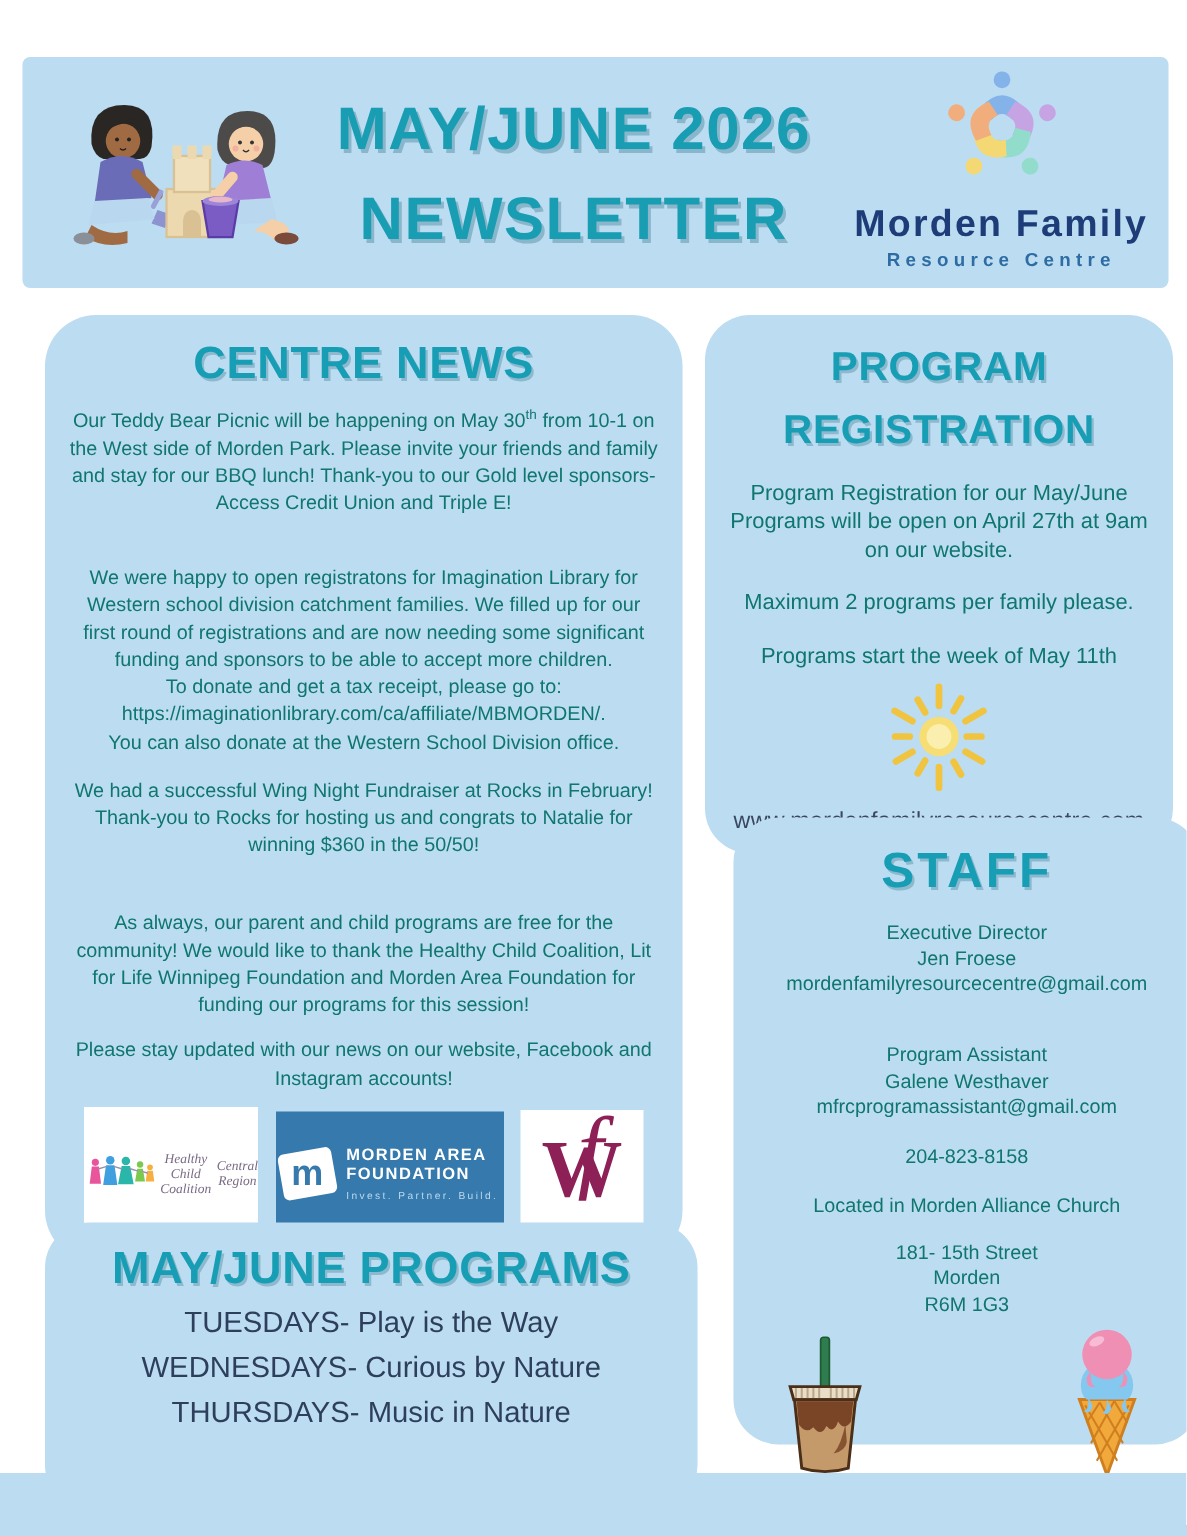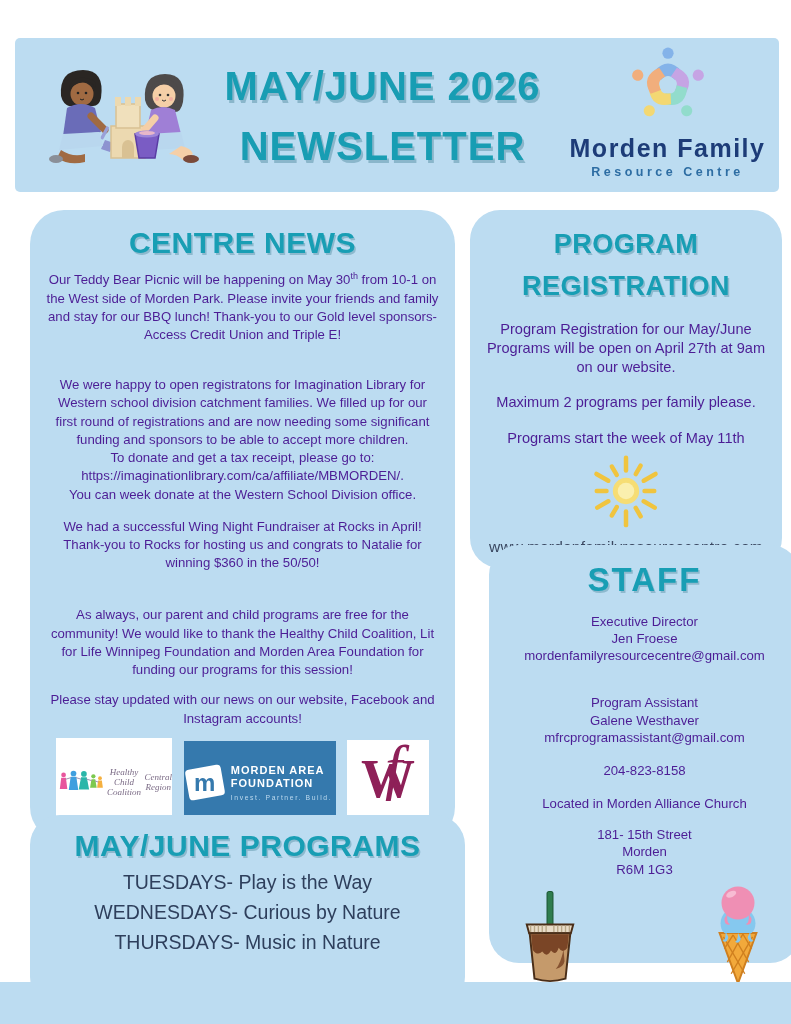--- a/index.html
+++ b/index.html
@@ -22,21 +22,21 @@
   .brand-name{color:#1d3c78;font-weight:bold;font-size:25px;letter-spacing:1.5px;margin-top:2px;}
   .brand-sub{color:#2d6da3;font-weight:bold;font-size:12.5px;letter-spacing:3.5px;margin-top:2px;}
   
   .card{
     position:absolute;background:#bcdcf1;border-radius:34px;box-sizing:border-box;
   }
   .card h2{
     margin:0;color:#189eb4;font-weight:bold;text-align:center;letter-spacing:0.5px;
     text-shadow:1.5px 2px 0 rgba(23,97,115,0.28);
   }
-  .bodytxt{color:#4c1d95;text-align:center;margin:0 auto;}
+  .bodytxt{color:#0f766e;text-align:center;margin:0 auto;}
   
   .centre-news{left:30px;top:210px;width:425px;min-height:580px;padding:16px 16px 14px;}
   .centre-news h2{font-size:30px;}
   .centre-news .bodytxt{font-size:13.2px;line-height:1.38;max-width:402px;}
   .cn-p1{margin-top:10px;}
   .cn-p2{margin-top:32px;}
   .cn-p3{margin-top:14px;}
   .cn-p4{margin-top:34px;}
   .cn-p5{margin-top:12px;}
   .logo-row{
@@ -168,23 +168,23 @@
   </div>
 
   <section class="card centre-news">
     <h2>CENTRE NEWS</h2>
 
     <p class="bodytxt cn-p1"><span>Our Teddy Bear Picnic will be happening on May 30</span><sup>th</sup><span> from 10-1 on the West side of Morden Park.  Please invite your friends and family and stay for our BBQ lunch! Thank-you to our Gold level sponsors- Access Credit Union and Triple E!</span></p>
 
     <p class="bodytxt cn-p2">We were happy to open registratons for Imagination Library for Western school division catchment families.  We filled up for our first round of registrations and are now needing some significant funding and sponsors to be able to accept more children.</p>
     <p class="bodytxt">To donate and get a tax receipt,  please go to:</p>
     <p class="bodytxt">https://imaginationlibrary.com/ca/affiliate/MBMORDEN/.</p>
-    <p class="bodytxt">You can week donate at the Western School Division office.</p>
-
-    <p class="bodytxt cn-p3">We had a successful Wing Night Fundraiser at Rocks in April!  Thank-you to Rocks for hosting us and congrats to Natalie for winning $360 in the 50/50!</p>
+    <p class="bodytxt">You can also donate at the Western School Division office.</p>
+
+    <p class="bodytxt cn-p3">We had a successful Wing Night Fundraiser at Rocks in February!  Thank-you to Rocks for hosting us and congrats to Natalie for winning $360 in the 50/50!</p>
 
     <p class="bodytxt cn-p4">As always, our parent and child programs are free for the community! We would like to thank the Healthy Child Coalition, Lit for Life Winnipeg Foundation and Morden Area Foundation for funding our programs for this session!</p>
 
     <p class="bodytxt cn-p5">Please stay updated with our news on our website, Facebook and Instagram accounts!</p>
 
     <div class="logo-row">
 
       <div class="logo-box hcc-box">
         <svg width="100" height="48" viewBox="0 0 100 48">
           <circle cx="16" cy="9" r="5" fill="#e8559d"></circle>

